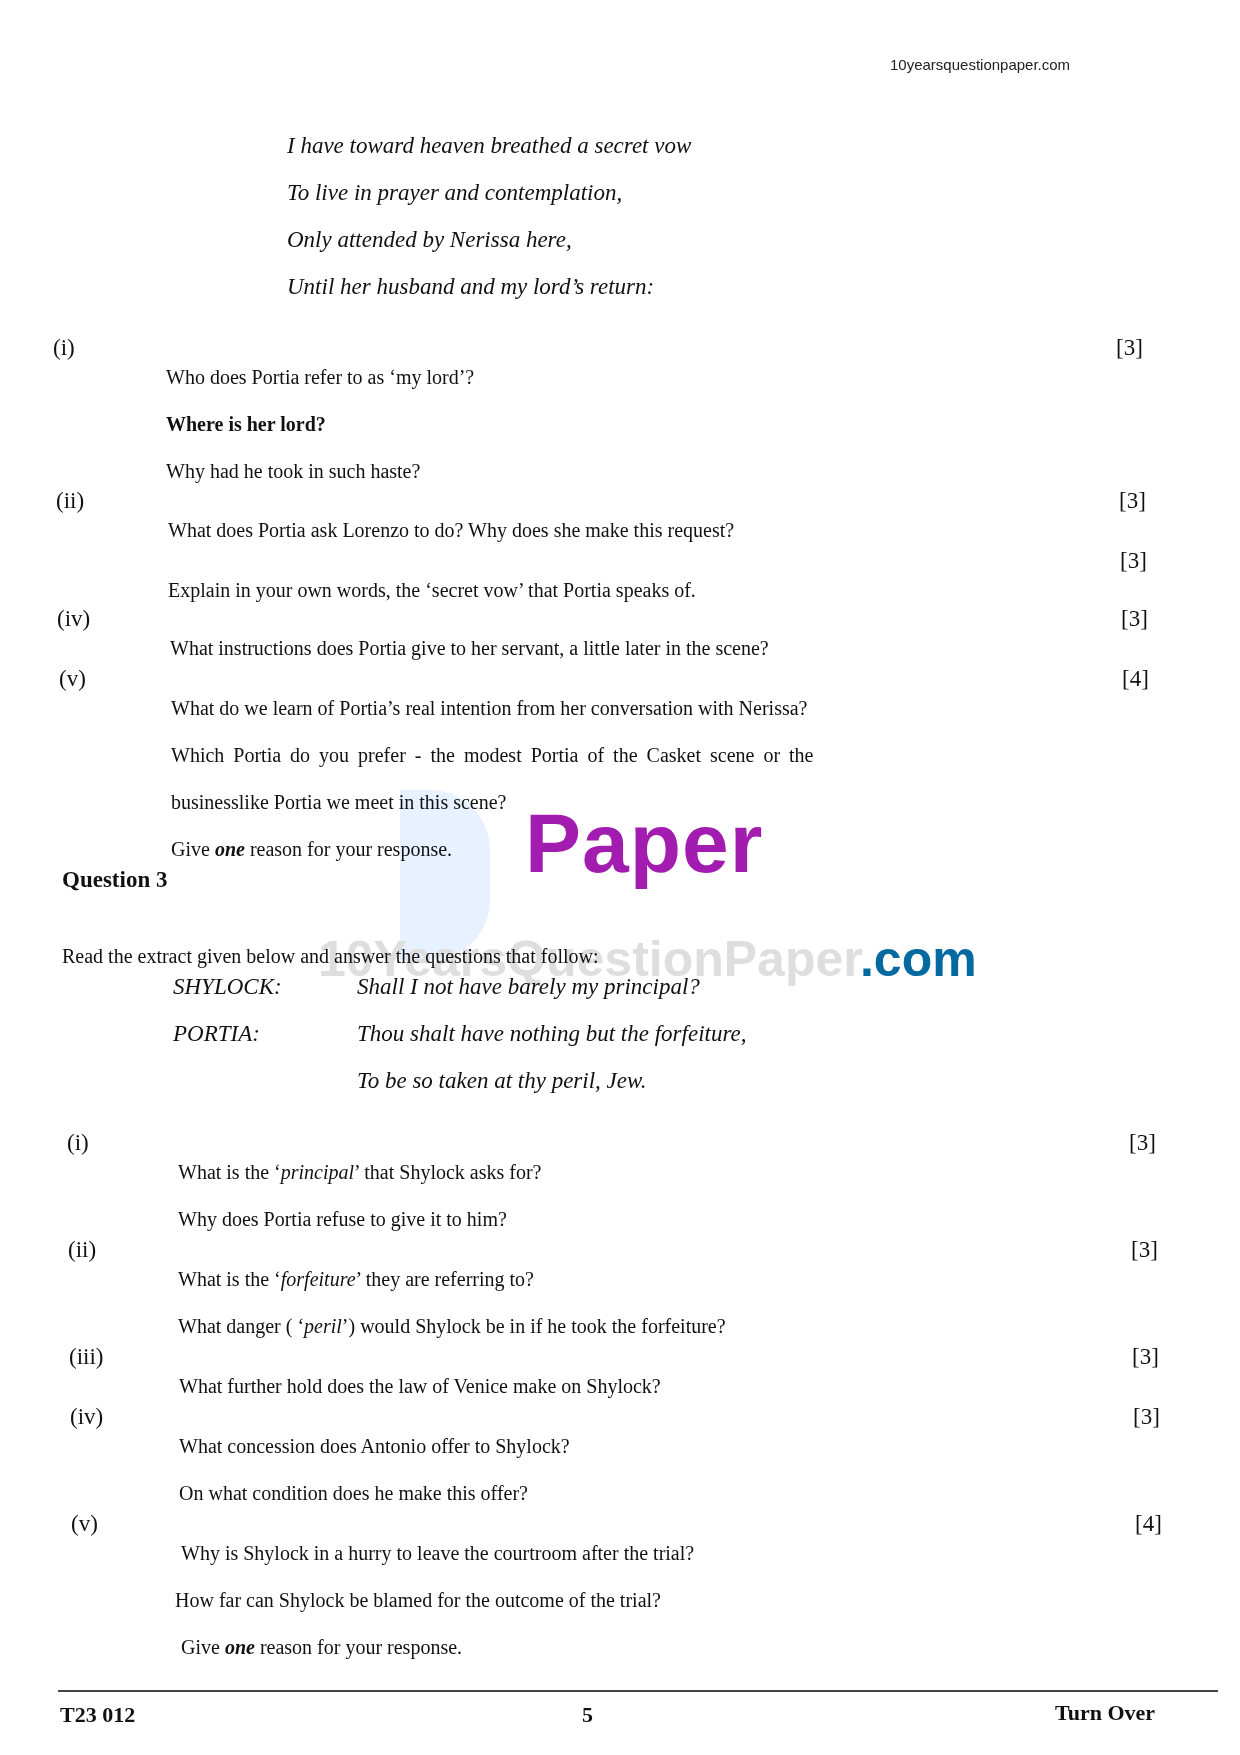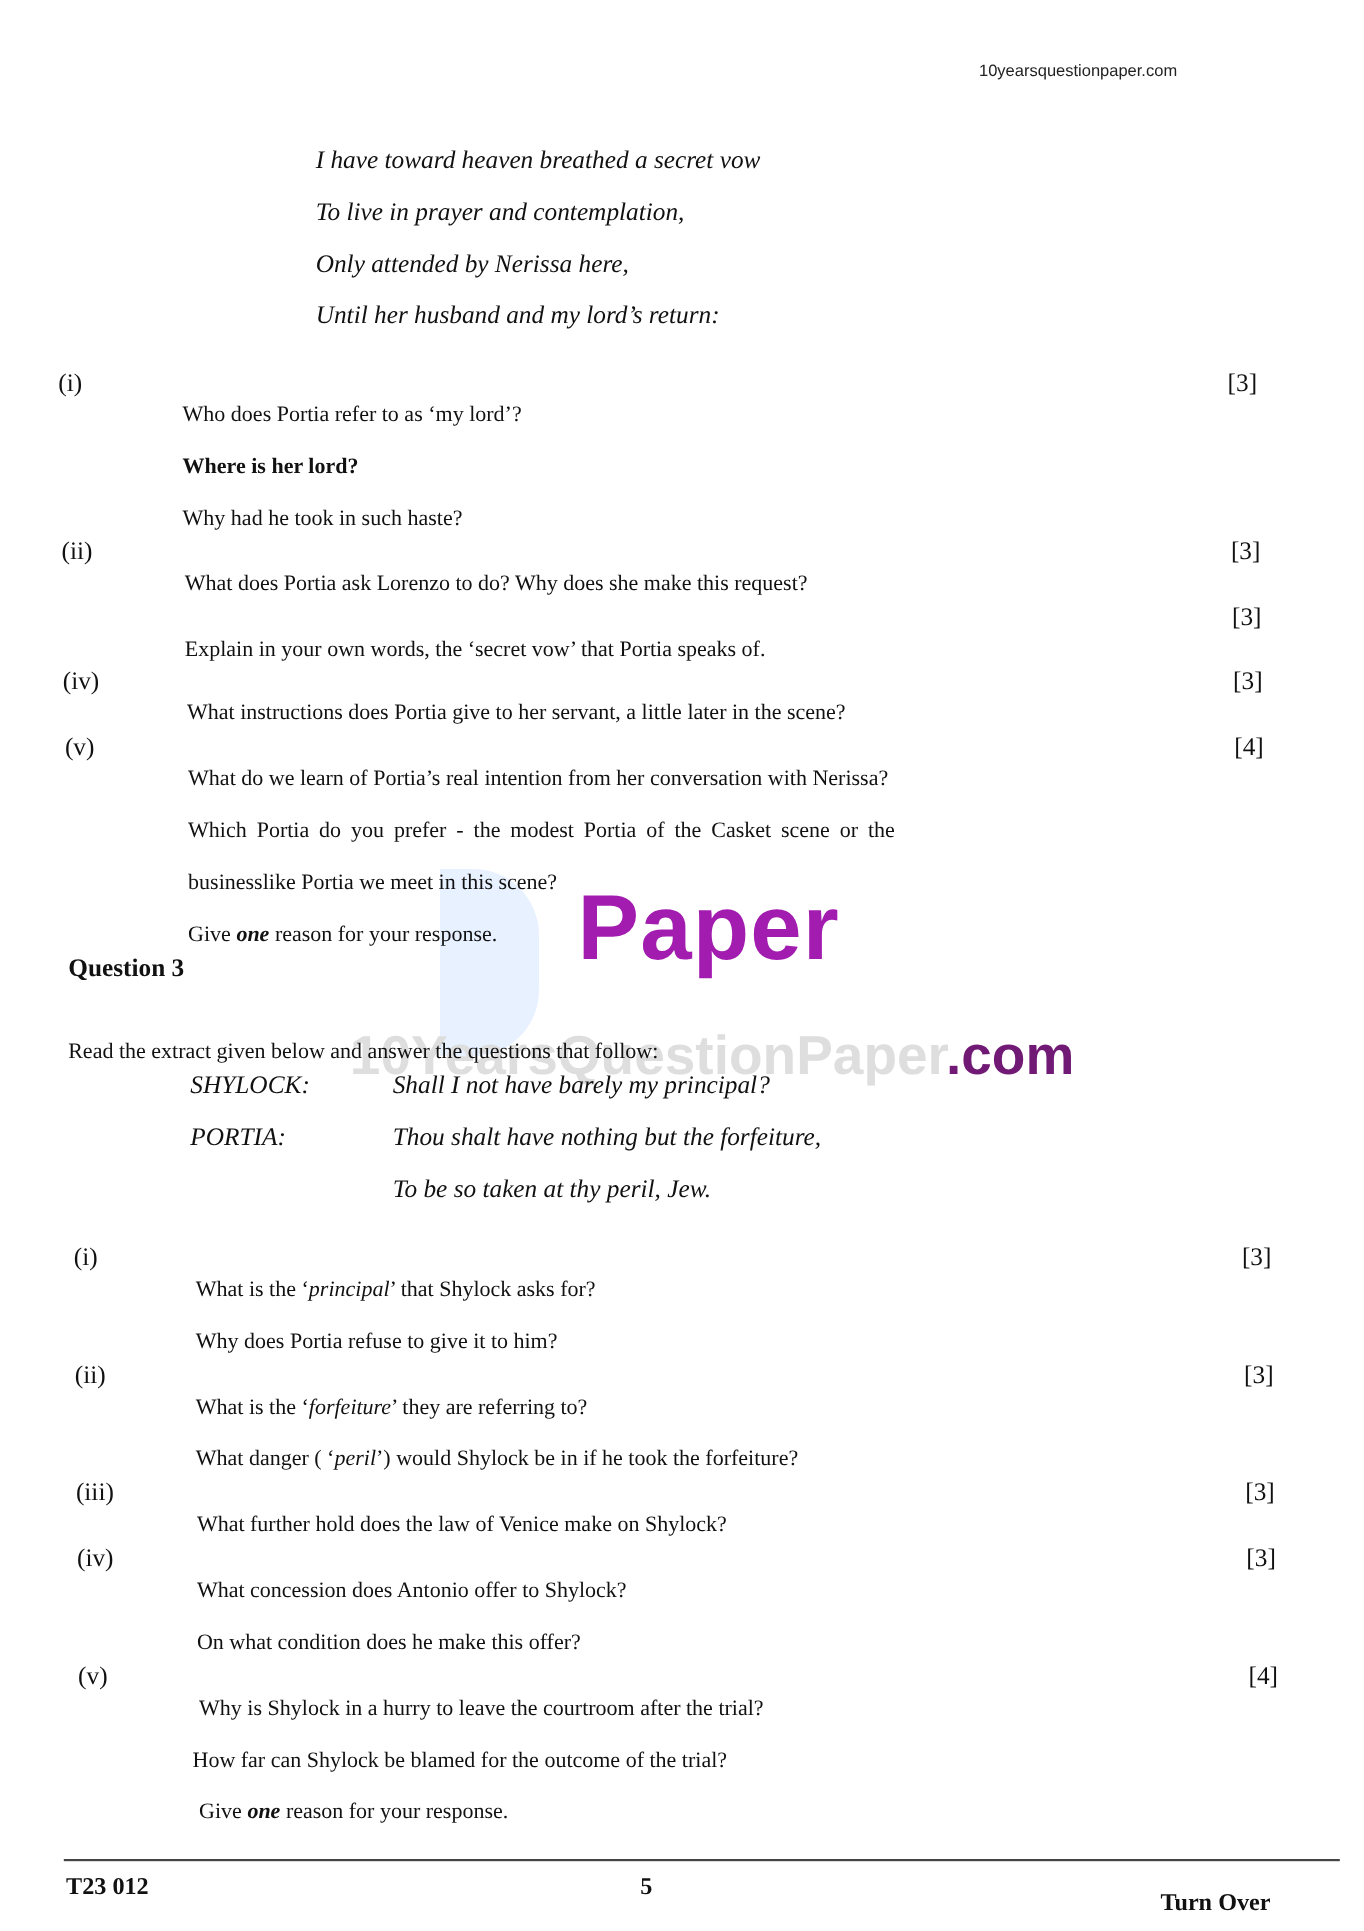--- a/index.html
+++ b/index.html
@@ -22,21 +22,21 @@
     background: #e3efff; border-radius: 0 60px 60px 0; opacity: 0.85;
   }
   .wm-paper {
     position: absolute; left: 525px; top: 795px; font-family: "Liberation Sans", "DejaVu Sans", sans-serif;
     font-size: 84px; font-weight: bold; color: #a21caf; letter-spacing: 1px;
   }
   .wm-site {
     position: absolute; left: 318px; top: 930px; font-family: "Liberation Sans", "DejaVu Sans", sans-serif;
     font-size: 50px; font-weight: bold; color: #dedede; letter-spacing: 0px;
   }
-  .wm-site .com { color: #701a75; }
+  .wm-site .com { color: #0369a1; }
   .footer-rule { position: absolute; left: 58px; top: 1690px; width: 1160px; height: 2px; background: #444; }
   .footer { font-size: 22px; font-weight: bold; }
   .layer { position: relative; z-index: 2; }
 </style>
 </head>
 <body>
 
 <div class="wm-p-shape"></div>
 <div class="wm-paper">Paper</div>
 <div class="wm-site"><span>10YearsQuestionPaper</span><span class="com">.com</span></div>
@@ -128,14 +128,14 @@
     <div class="abs num" style="left:71px; top:1511px;">(v)</div>
     <div class="abs txt" style="left:181px; top:1511px;">Why is Shylock in a hurry to leave the courtroom after the trial?</div>
     <div class="abs txt" style="left:175px; top:1558px;">How far can Shylock be blamed for the outcome of the trial?</div>
     <div class="abs txt" style="left:181px; top:1605px;"><span>Give </span><span class="ital bold">one</span><span> reason for your response.</span></div>
     <div class="abs mark" style="left:1135px; top:1511px;">[4]</div>
   </div>
 
   <div class="footer-rule"></div>
   <div class="abs footer" style="left:60px; top:1702px;">T23 012</div>
   <div class="abs footer" style="left:582px; top:1702px;">5</div>
-  <div class="abs footer" style="left:1055px; top:1700px;margin-top:16px;">Turn Over</div>
+  <div class="abs footer" style="left:1055px; top:1700px;">Turn Over</div>
 </div>
 
 </body></html>

